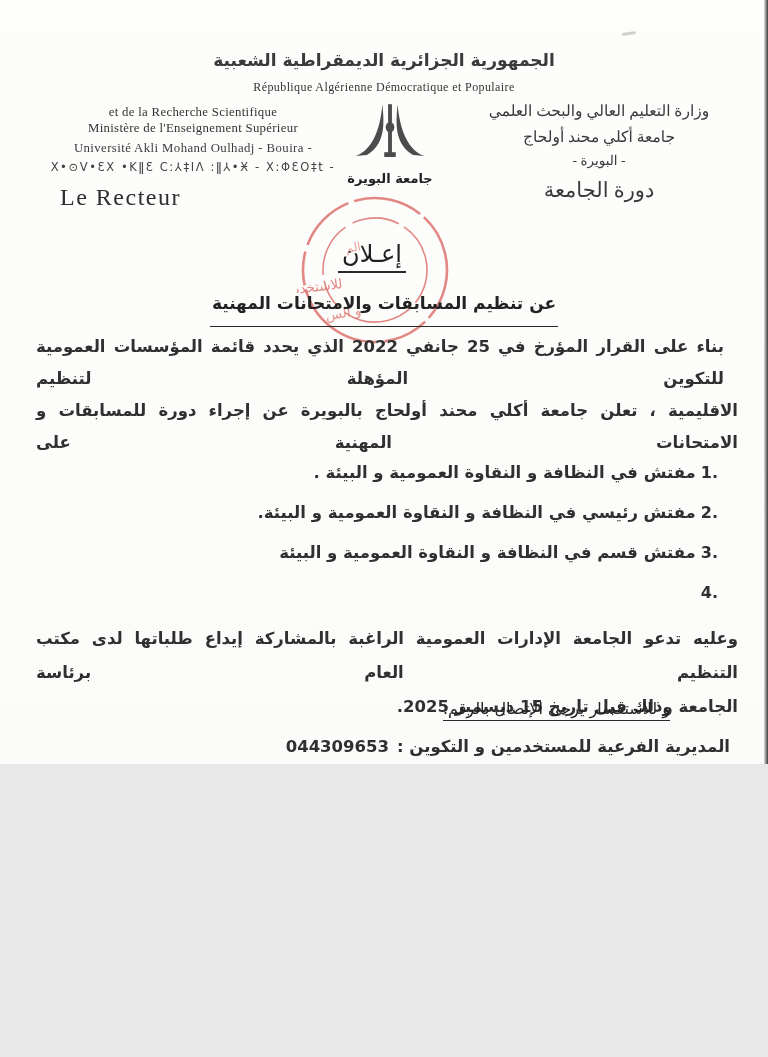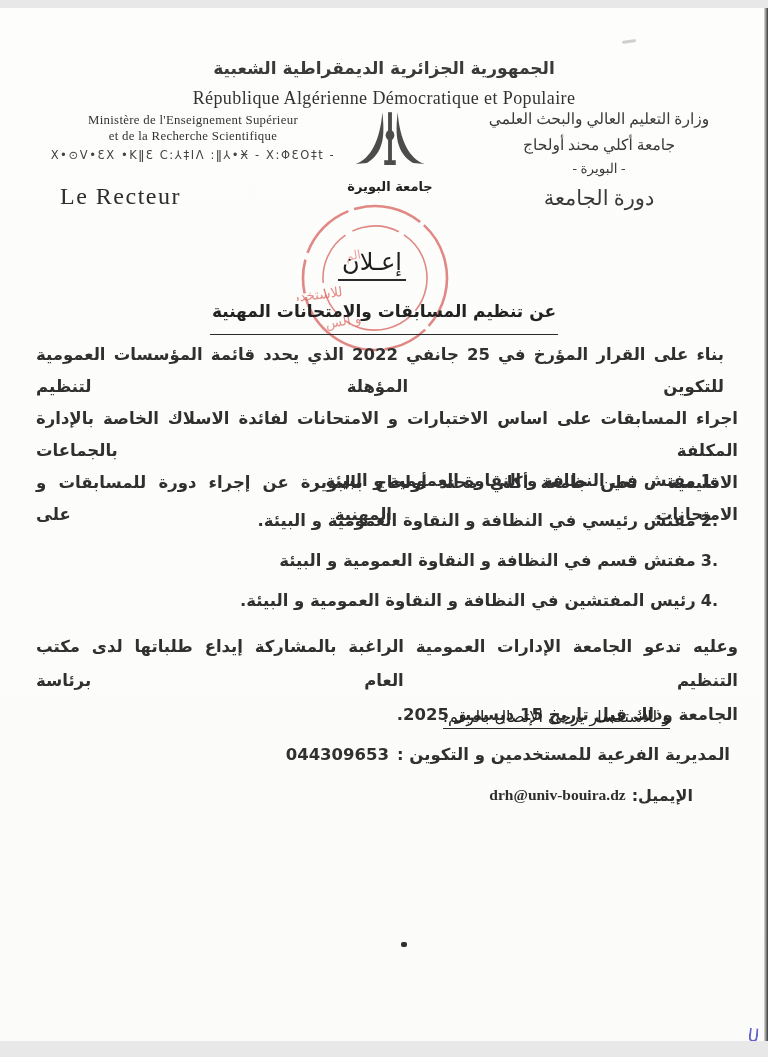--- a/index.html
+++ b/index.html
@@ -1,20 +1,20 @@
 <!DOCTYPE html>
 <html lang="ar"><head>
 <meta charset="utf-8">
 <style>
   * { margin: 0; padding: 0; box-sizing: border-box; }
   html,body { background:#e8e8e8; }
   .page {
     position: relative;
-    width: 768px; height: 1033px;
-    margin: 8px auto;
+    width: 768px; height: 764px;
+    margin: 0 auto;
     background: linear-gradient(180deg,#fdfdfb 0%, #fcfcfa 60%, #fbfbf9 100%);
     overflow: hidden;
     color: #2d2d2d;
     font-family: "DejaVu Sans", sans-serif;
   }
   
   .scan-edge-right {
     position:absolute; right:0; top:0; width:4px; height:100%;
     background:linear-gradient(90deg, rgba(60,60,60,.15), #3a3a3a);
   }
@@ -26,32 +26,32 @@
     border-radius:0 0 6px 6px; transform:rotate(6deg); opacity:.9;
   }
   
   .republic-ar {
     position:absolute; top:50px; left:0; width:100%;
     text-align:center; font-size:17px; font-weight:700; color:#3a3a3a;
     direction:rtl; letter-spacing:.5px;
   }
   .republic-fr {
     position:absolute; top:80px; left:0; width:100%;
-    text-align:center; font-size:18px; color:#333;
+    text-align:center; font-size:12px; color:#333;
     font-family:"Liberation Serif", serif; letter-spacing:.4px;
   }
   .ministry-block {
     position:absolute; left:48px; top:104px; width:290px;
     text-align:center; font-family:"Liberation Serif", serif; color:#333;
   }
   .ministry-block .m-line { font-size:12.8px; line-height:16px; letter-spacing:.3px; }
   .ministry-block .univ-line { font-size:12.8px; margin-top:5px; letter-spacing:.4px; color:#3c3c3c; }
   .ministry-block .tifinagh-line { font-size:11.5px; margin-top:4px; letter-spacing:1.6px; color:#444; font-family:"DejaVu Sans", sans-serif; }
   .recteur {
-    position:absolute; left:60px; top:175px;
+    position:absolute; left:60px; top:184px;
     font-family:"Liberation Serif", serif; font-size:24px; color:#2e2e2e; letter-spacing:1.5px;
   }
   .logo-wrap { position:absolute; left:340px; top:97px; width:100px; text-align:center; }
   .logo-caption { direction:rtl; font-size:13px; font-weight:700; color:#222; margin-top:-2px; letter-spacing:0; }
   .arabic-header-block {
     position:absolute; right:14px; top:98px; width:310px;
     direction:rtl; text-align:center; color:#3a3a3a;font-family:Liberation Serif, serif;
   }
   .arabic-header-block .a-line1 { font-size:15.5px; line-height:26px; }
   .arabic-header-block .a-line2 { font-size:15.5px; line-height:26px; }
@@ -103,22 +103,23 @@
 
   <div class="scan-edge-right"></div>
   <div class="faint-mark-top"></div>
   <div class="ink-speck"></div>
   <div class="blue-pen-mark"></div>
 
   <div class="republic-ar">الجمهورية الجزائرية الديمقراطية الشعبية</div>
   <div class="republic-fr">République Algérienne Démocratique et Populaire</div>
 
   <div class="ministry-block">
+    <div class="m-line">et de la Recherche Scientifique</div>
     <div class="m-line">Ministère de l'Enseignement Supérieur</div>
-    <div class="m-line">et de la Recherche Scientifique</div>
+    <div class="univ-line">Université Akli Mohand Oulhadj - Bouira -</div>
     <div class="tifinagh-line">X•⊙V•ƐX •KǁƐ Ⅽ:⅄‡IΛ :ǁ⅄•Ӿ - X:ΦƐO‡t -</div>
   </div>
   <div class="recteur">Le Recteur</div>
 
   <div class="logo-wrap">
     <svg width="96" height="72" viewBox="0 0 100 72">
       <path d="M14 60 C30 55, 40 34, 42 6 C45 32, 43 48, 26 59 Z" fill="#4c4c4c"></path>
       <path d="M86 60 C70 55, 60 34, 58 6 C55 32, 57 48, 74 59 Z" fill="#4c4c4c"></path>
       <rect x="48" y="6" width="4" height="55" fill="#4c4c4c"></rect>
       <ellipse cx="50" cy="30" rx="4.5" ry="5.5" fill="#4c4c4c"></ellipse>
@@ -150,40 +151,38 @@
 
   <div class="title-row">
     <span class="t">إعـلان</span>
   </div>
   <div class="subtitle-row">
     <span class="t">عن تنظيم المسابقات والامتحانات المهنية</span>
   </div>
 
   <div class="body-par">
     <div class="b-line first">بناء على القرار المؤرخ في 25 جانفي 2022 الذي يحدد قائمة المؤسسات العمومية للتكوين المؤهلة لتنظيم</div>
-    <div class="b-line">اجراء المسابقات على اساس الاختبارات و الامتحانات لفائدة الاسلاك الخاصة بالإدارة المكلفة بالجماعات</div>
     <div class="b-line">الاقليمية ، تعلن جامعة أكلي محند أولحاج بالبويرة عن إجراء دورة للمسابقات و الامتحانات المهنية على</div>
   </div>
 
   <div class="ranks">
     <div class="rank-item">
       <span class="num">1.</span>
       <span class="txt">مفتش في النظافة و النقاوة العمومية و البيئة .</span>
     </div>
     <div class="rank-item">
       <span class="num">2.</span>
       <span class="txt">مفتش رئيسي في النظافة و النقاوة العمومية و البيئة.</span>
     </div>
     <div class="rank-item">
       <span class="num">3.</span>
       <span class="txt">مفتش قسم في النظافة و النقاوة العمومية و البيئة</span>
     </div>
     <div class="rank-item">
       <span class="num">4.</span>
-      <span class="txt">رئيس المفتشين في النظافة و النقاوة العمومية و البيئة.</span>
     </div>
   </div>
 
   <div class="closing-par">
     <div class="b-line">وعليه تدعو الجامعة الإدارات العمومية الراغبة بالمشاركة إيداع طلباتها لدى مكتب التنظيم العام برئاسة</div>
     <div class="b-line last">الجامعة  وذلك قبل تاريخ 15 ديسمبر 2025.</div>
   </div>
 
   <div class="contact-heading-row">
     <span class="t">و للاستفسار يرجى الإتصال بالرقم:</span>

